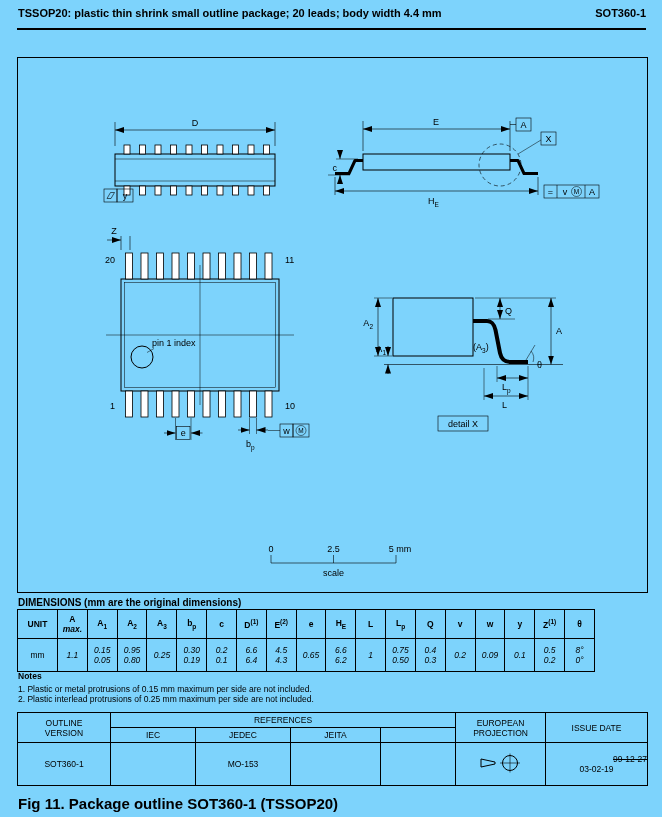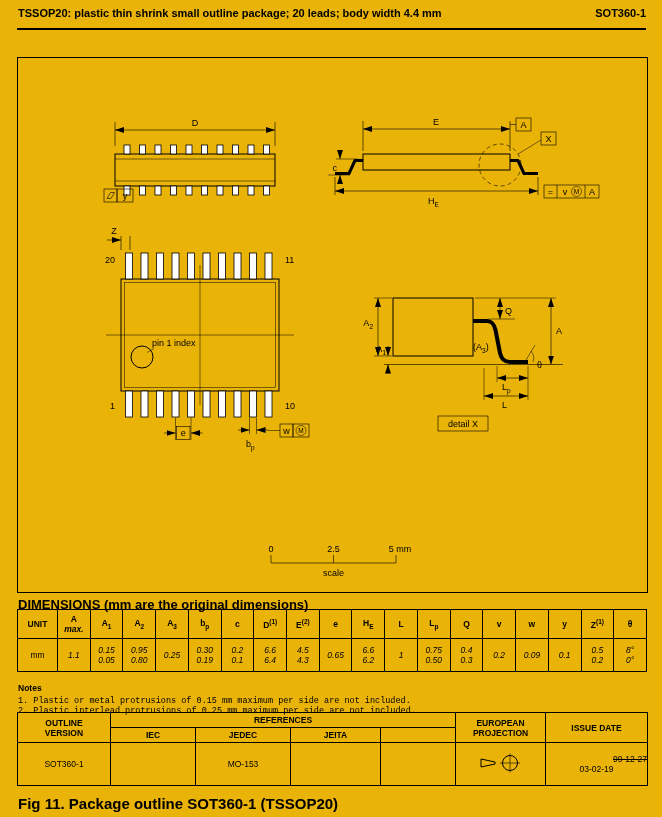--- a/index.html
+++ b/index.html
@@ -1,49 +1,49 @@
 <!DOCTYPE html>
 <html><head>
 <meta charset="utf-8">
 <style>
   html,body{margin:0;padding:0;background:#fff;}
-  .page{position:relative;width:662px;height:817px;background:#eab308;color:#000;
+  .page{position:relative;width:662px;height:817px;background:#7dd3fc;color:#000;
         font-family:"Liberation Sans",sans-serif;overflow:hidden;}
   .hdr-title{position:absolute;left:18px;top:7px;font-size:11px;font-weight:bold;}
   .hdr-docid{position:absolute;right:16px;top:7px;font-size:11px;font-weight:bold;}
   .hdr-rule{position:absolute;left:17px;top:28px;width:629px;border-top:2px solid #000;}
   .drawing-box{position:absolute;left:17px;top:57px;width:629px;height:534px;border:1px solid #000;}
   svg text{font-size:9px;fill:#000;font-family:"Liberation Sans",sans-serif;}
   svg .sub{font-size:6.5px;}
   svg .tiny{font-size:6.5px;text-anchor:middle;}
   svg .mid{text-anchor:middle;}
   svg .end{text-anchor:end;}
   svg .ol{stroke:#000;stroke-width:1;fill:none;}
   svg .dl{stroke:#000;stroke-width:0.6;fill:none;}
   svg .cl{stroke:#000;stroke-width:0.5;fill:none;}
   svg .thick{stroke:#000;stroke-width:3;fill:none;stroke-linejoin:round;}
   svg .thick4{stroke:#000;stroke-width:4;fill:none;stroke-linejoin:round;}
   svg .dash{stroke-dasharray:4 3;}
   svg .lead-row rect{fill:#fff;stroke:#000;stroke-width:0.8;}
-  .dim-title{position:absolute;left:18px;top:597px;font-size:13px;font-weight:bold;}
-  .dim-table{position:absolute;left:17px;top:609px;width:630px;border-collapse:collapse;
+  .dim-title{position:absolute;left:18px;top:597px;font-size:10px;font-weight:bold;}
+  .dim-table{position:absolute;left:17px;top:609px;width:578px;border-collapse:collapse;
              table-layout:fixed;font-size:8.5px;text-align:center;}
   .dim-table th,.dim-table td{border:1px solid #000;padding:1px 0;vertical-align:middle;}
   .dim-table th{font-weight:bold;height:26px;}
   .dim-table td{height:30px;}
   .dim-table div{line-height:10px;font-style:italic;}
   .dim-table sub{font-size:6.5px;}
   .dim-table sup{font-size:6.5px;}
   .notes{position:absolute;left:18px;top:671px;font-size:8.5px;}
-  .notes-title{font-weight:bold;margin-bottom:3px;margin-top:12px;}
-  .note-item{margin-top:0;font-family:Liberation Mono, monospace;}
+  .notes-title{font-weight:bold;margin-bottom:3px;}
+  .note-item{margin-top:0;}
   .ref-table{position:absolute;left:17px;top:712px;width:630px;border-collapse:collapse;
              table-layout:fixed;font-size:8.5px;text-align:center;}
   .ref-table td{border:1px solid #000;padding:0;vertical-align:middle;}
-  .ref-table td.hd{font-weight:bold;height:14px;}
+  .ref-table td.hd{font-weight:normal;height:14px;}
   .ref-table tr.val td{height:42px;}
   .strike{text-decoration:line-through;text-align:right;}
   .fig-caption{position:absolute;left:18px;top:795px;font-size:15px;font-weight:bold;}
 </style>
 </head>
 <body>
 
 <div class="page">
 
   <div class="hdr-title">TSSOP20: plastic thin shrink small outline package; 20 leads; body width 4.4 mm</div>

